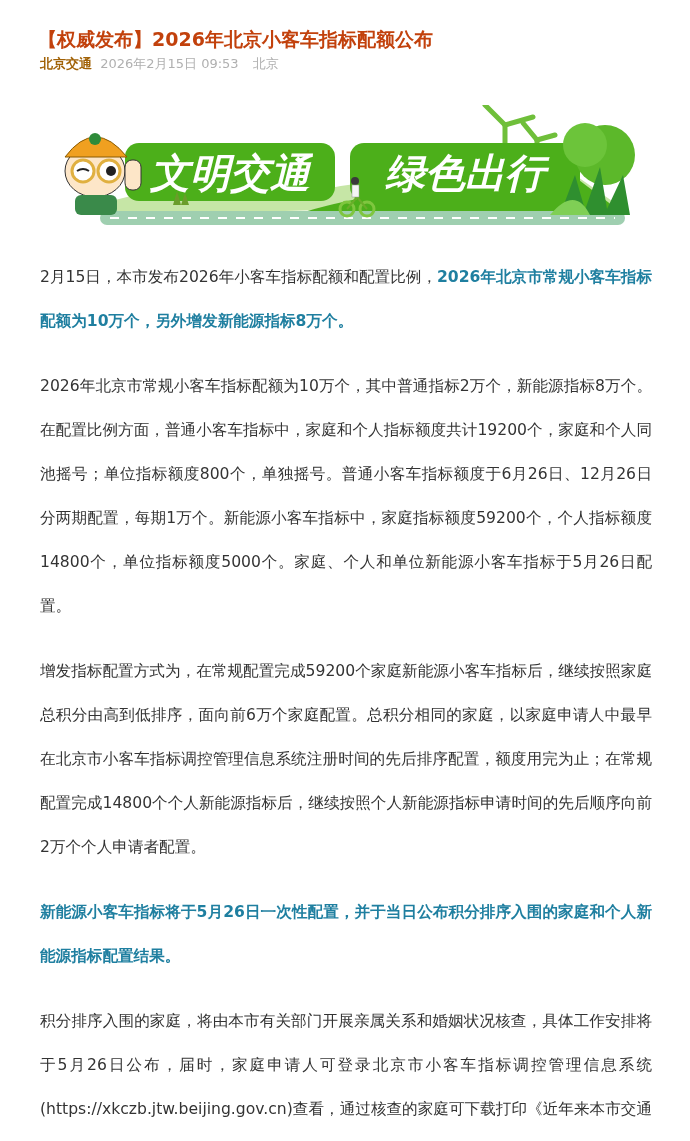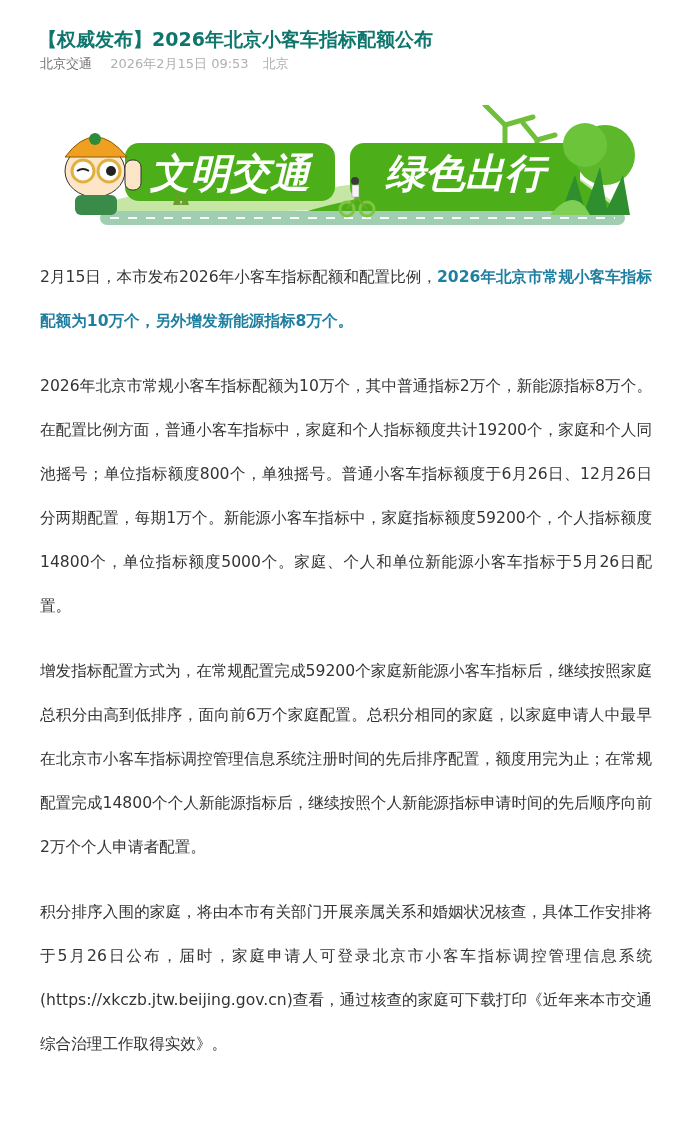--- a/index.html
+++ b/index.html
@@ -20,35 +20,36 @@
       left: 0;
       top: 0;
       width: 690px;
     }
     .title {
       position: absolute;
       left: 38px;
       top: 14px;
       font-size: 19px;
       font-weight: bold;
-      color: #0f766e;
+      color: #c2410c;
       letter-spacing: 0px;
       white-space: nowrap;
     }
     .meta {
       position: absolute;
       left: 40px;
       top: 55px;
       font-size: 13px;
       color: #b0b0b0;
       white-space: nowrap;
     }
     .meta .author {
-      color: #737373;
-      margin-right: 14px;
+      color: #a16207;
+      margin-right: 4px;
+      font-weight: bold;
     }
     .meta .date {
       margin-right: 10px;
       margin-top: 44px;
     }
     .banner {
       position: absolute;
       left: 55px;
       top: 105px;
       width: 590px;
@@ -143,16 +144,17 @@
         <rect x="20" y="90" width="42" height="20" rx="6" fill="#3a8a4a"></rect>
         <rect x="70" y="55" width="16" height="30" rx="7" fill="#fde6c8" stroke="#333" stroke-width="1"></rect>
       </g>
     </svg>
   </div>
 
   <div class="content">
     <p><span>2月15日，本市发布2026年小客车指标配额和配置比例，</span><span class="hl">2026年北京市常规小客车指标配额为10万个，另外增发新能源指标8万个。</span></p>
     <p><span>2026年北京市常规小客车指标配额为10万个，其中普通指标2万个，新能源指标8万个。在配置比例方面，普通小客车指标中，家庭和个人指标额度共计19200个，家庭和个人同池摇号；单位指标额度800个，单独摇号。普通小客车指标额度于6月26日、12月26日分两期配置，每期1万个。新能源小客车指标中，家庭指标额度59200个，个人指标额度14800个，单位指标额度5000个。家庭、个人和单位新能源小客车指标于5月26日配置。</span></p>
     <p><span>增发指标配置方式为，在常规配置完成59200个家庭新能源小客车指标后，继续按照家庭总积分由高到低排序，面向前6万个家庭配置。总积分相同的家庭，以家庭申请人中最早在北京市小客车指标调控管理信息系统注册时间的先后排序配置，额度用完为止；在常规配置完成14800个个人新能源指标后，继续按照个人新能源指标申请时间的先后顺序向前2万个个人申请者配置。</span></p>
+    <p><span class="hl">新能源小客车指标将于5月26日一次性配置，并于当日公布积分排序入围的家庭和个人新能源指标配置结果。</span></p>
     <p><span>积分排序入围的家庭，将由本市有关部门开展亲属关系和婚姻状况核查，具体工作安排将于5月26日公布，届时，家庭申请人可登录北京市小客车指标调控管理信息系统(https://xkczb.jtw.beijing.gov.cn)查看，通过核查的家庭可下载打印《近年来本市交通综合治理工作取得实效》。</span></p>
   </div>
 
 </div>
 
 </body></html>

